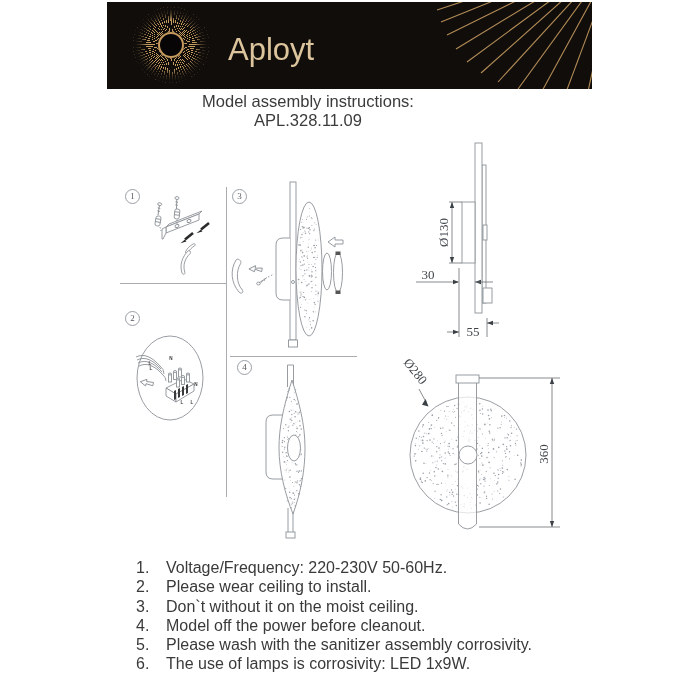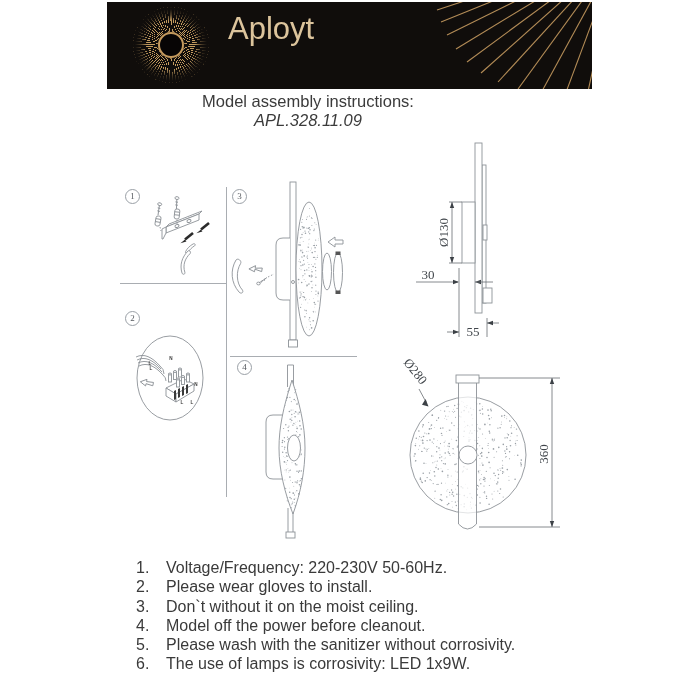--- a/index.html
+++ b/index.html
@@ -8,27 +8,27 @@
 
   
   .banner{position:absolute;left:107px;top:2px;width:485px;height:87px;background:#100d0b;overflow:hidden;}
   .sunburst{position:absolute;left:26px;top:5px;width:76px;height:76px;}
   .sunburst .rays{position:absolute;inset:0;border-radius:50%;
       background:repeating-conic-gradient(rgba(206,164,101,.95) 0deg 1.4deg, rgba(16,13,11,0) 1.4deg 5.2deg);}
   .sunburst .fade{position:absolute;inset:0;border-radius:50%;
       background:radial-gradient(circle closest-side,#100d0b 0px,#100d0b 12px,rgba(16,13,11,0) 14px,rgba(16,13,11,0) 24px,rgba(16,13,11,.65) 30px,#100d0b 36px);}
   .sunburst .core{position:absolute;left:50%;top:50%;width:22px;height:22px;margin:-13px 0 0 -13px;
       border-radius:50%;background:#070505;border:2px solid #c49a5e;}
-  .brand-name{position:absolute;left:121px;top:9px;font-size:31px;letter-spacing:0px;color:#dcc49c;font-weight:400;}
+  .brand-name{position:absolute;left:121px;top:30px;font-size:31px;letter-spacing:0px;color:#dcc49c;font-weight:400;}
   .corner-rays{position:absolute;left:0;top:0;}
 
   
   .title,.model{position:absolute;left:0;width:616px;text-align:center;font-size:16.5px;line-height:19px;color:#3b3b3b;}
   .title{top:92px;}
-  .model{top:111px;font-style:italic;}
+  .model{top:111px;}
 
   
   .divider{position:absolute;background:#a9adb2;}
   .badge{position:absolute;width:13px;height:13px;border:1px solid #9aa0a6;border-radius:50%;
          color:#55595e;font-size:9px;line-height:13px;text-align:center;
          font-family:"Liberation Serif",serif;background:#fff;}
   .fig{position:absolute;overflow:visible;}
   .fig .g{stroke:#8d9297;stroke-width:0.9;fill:none;}
   .fig .w{fill:#ffffff;}
   .fig .k{fill:#2b2b2b;stroke:none;}
@@ -1025,33 +1025,33 @@
     <text class="dt" transform="translate(158 106) rotate(-90)" text-anchor="middle">360</text>
   </svg>
 
   <div class="instructions">
     <div class="ins-row">
       <span class="ins-num">1.</span>
       <span class="ins-text">Voltage/Frequency: 220-230V 50-60Hz.</span>
     </div>
     <div class="ins-row">
       <span class="ins-num">2.</span>
-      <span class="ins-text">Please wear gloves to install.</span>
+      <span class="ins-text">Please wear ceiling to install.</span>
     </div>
     <div class="ins-row">
       <span class="ins-num">3.</span>
       <span class="ins-text">Don`t without it on the moist ceiling.</span>
     </div>
     <div class="ins-row">
       <span class="ins-num">4.</span>
       <span class="ins-text">Model off the power before cleanout.</span>
     </div>
     <div class="ins-row">
       <span class="ins-num">5.</span>
-      <span class="ins-text">Please wash with the sanitizer without corrosivity.</span>
+      <span class="ins-text">Please wash with the sanitizer assembly corrosivity.</span>
     </div>
     <div class="ins-row">
       <span class="ins-num">6.</span>
       <span class="ins-text">The use of lamps is corrosivity: LED 1x9W.</span>
     </div>
   </div>
 
 </div>
 
 </body></html>

